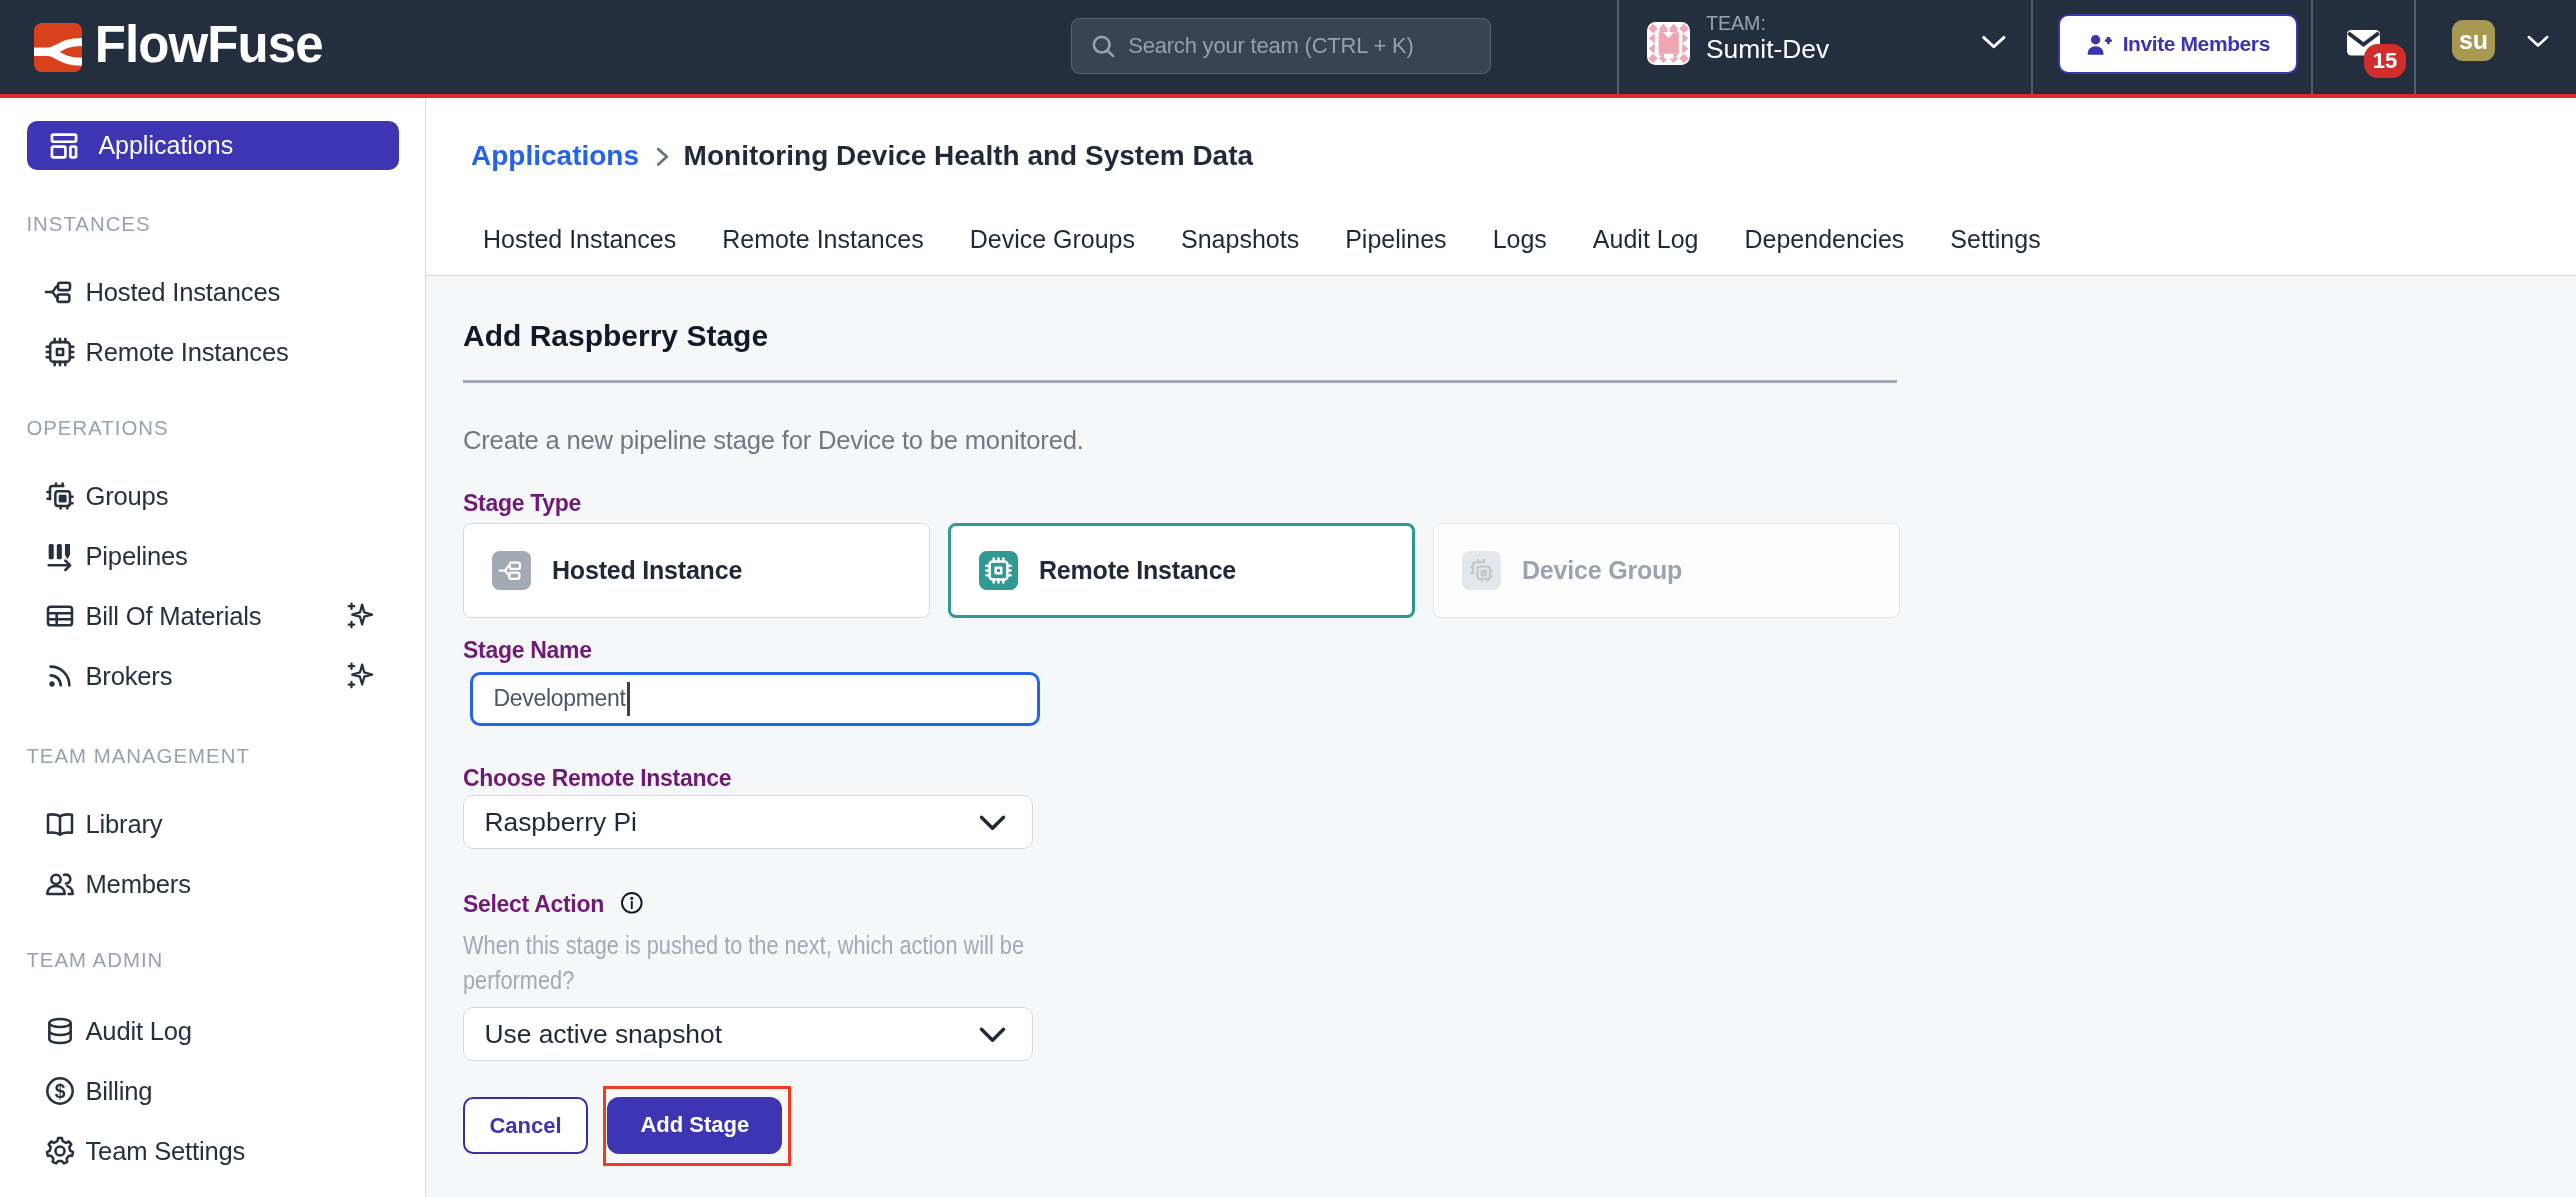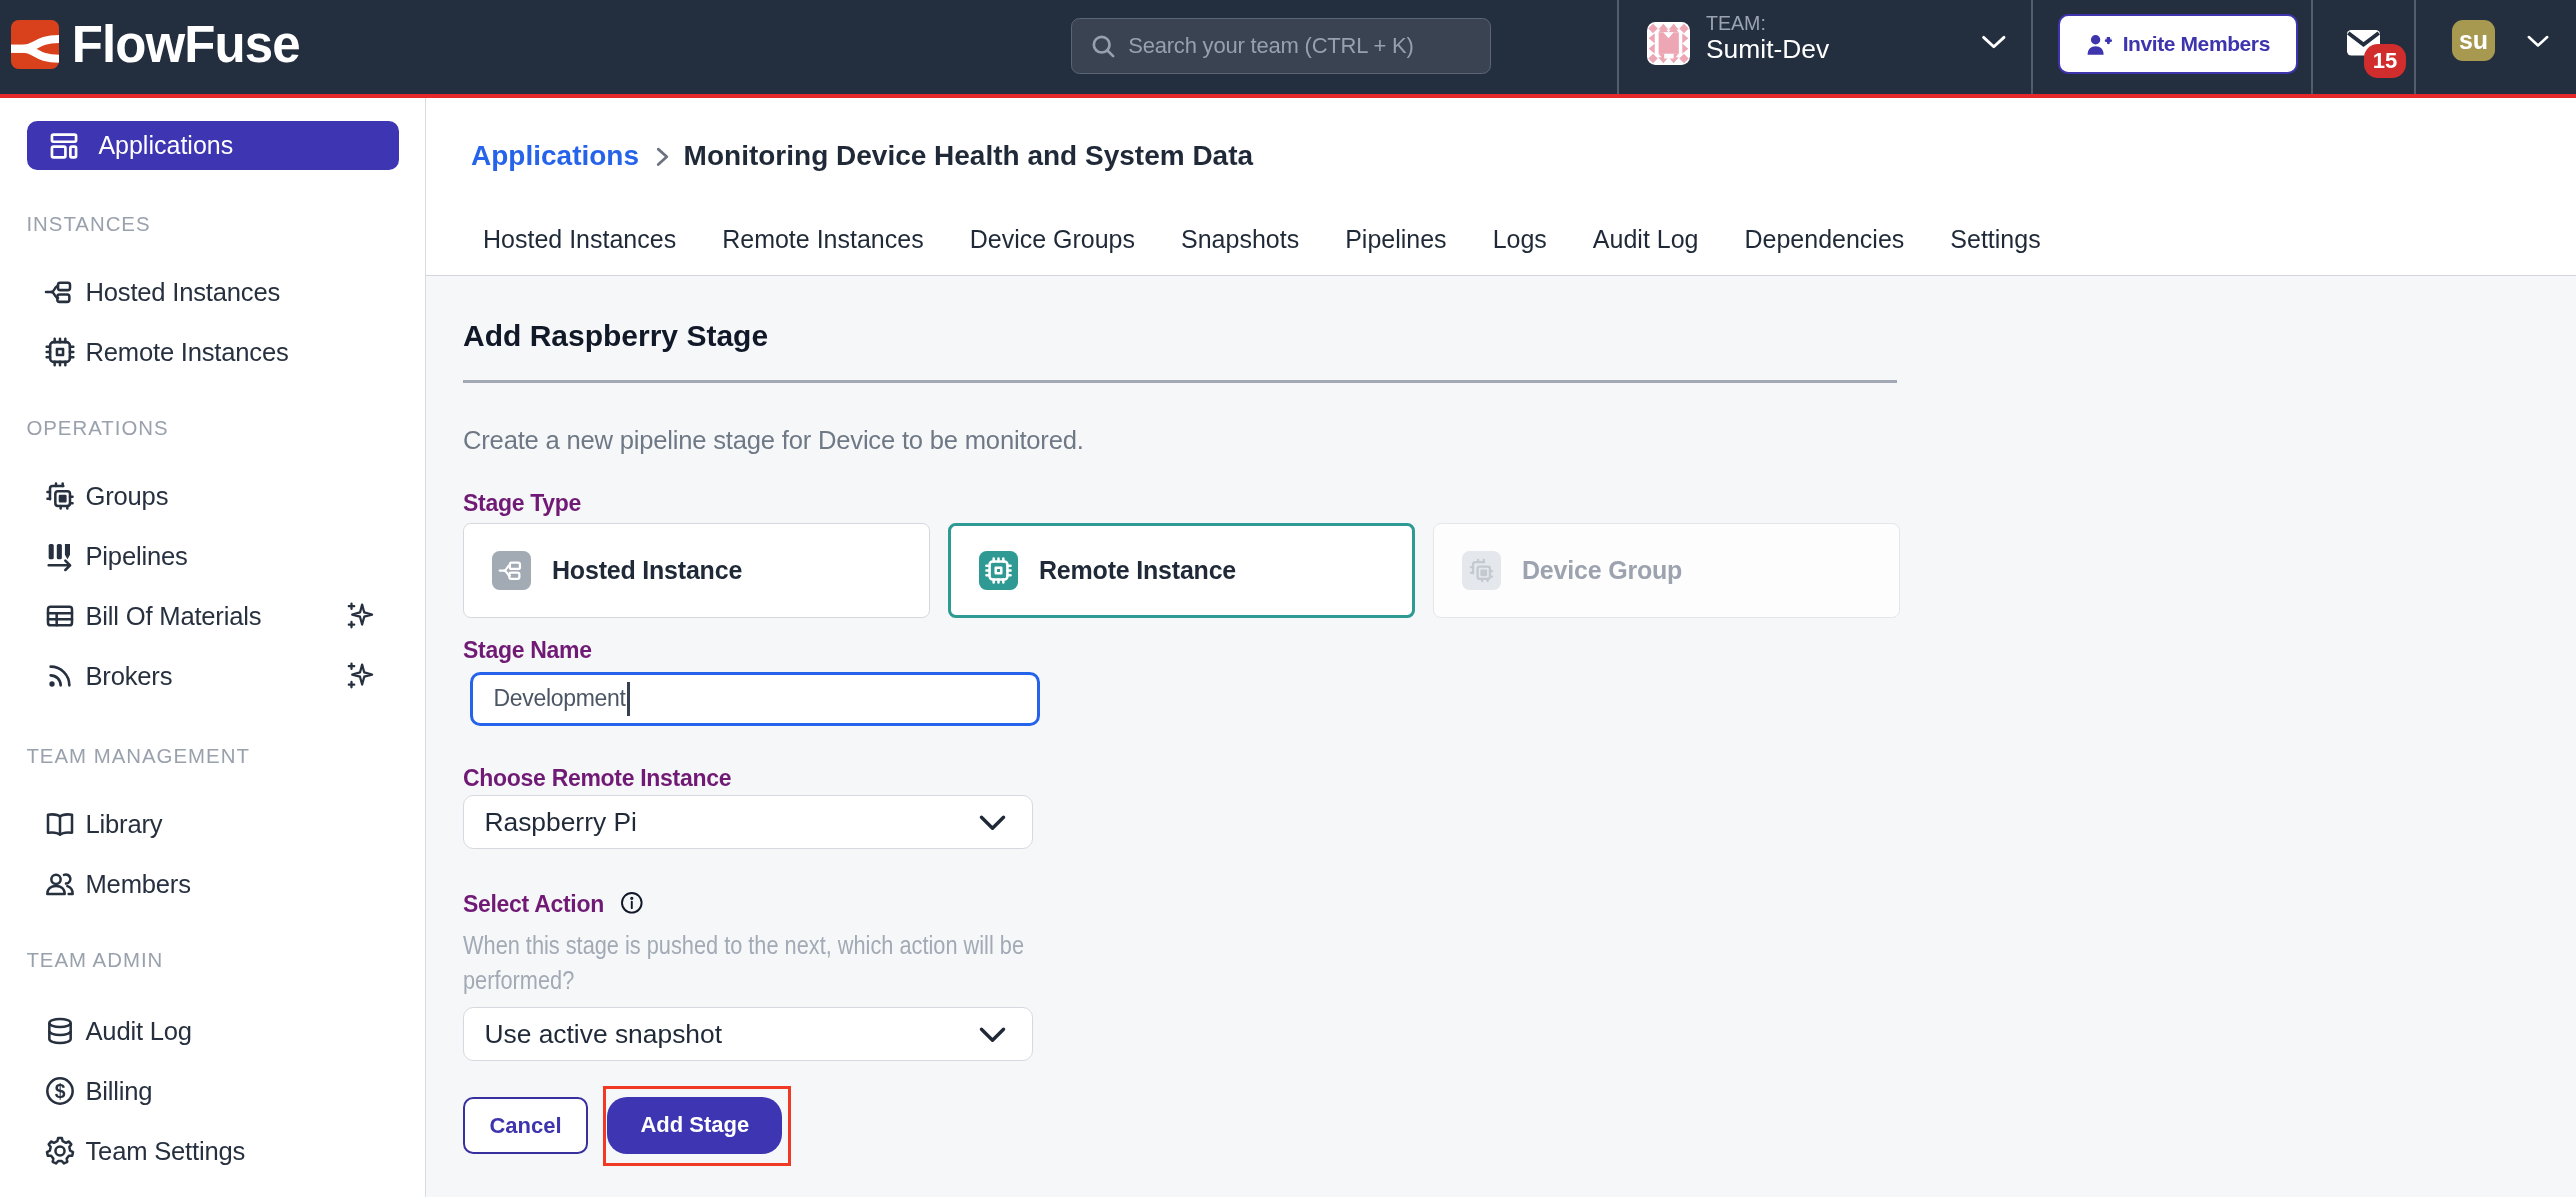--- a/index.html
+++ b/index.html
@@ -1,20 +1,20 @@
 <!DOCTYPE html>
 <html style="font-size:13.6px"><head>
 <meta charset="utf-8">
 <style>
 * { margin:0; padding:0; box-sizing:border-box; }
 html,body { width:2576px; height:1198px; overflow:hidden; font-family:"Liberation Sans", sans-serif; background:#fff; }
 
 .navbar { height:94px; background:#232e3f; display:flex; align-items:center; position:relative; }
 .redline { height:4.3px; background:#e7282a; }
-.logo { display:flex; margin-left:11px; }
+.logo { display:flex; align-items:center; margin-left:34px; }
 .logomark { width:48px; height:49px; border-radius:7.7px; background:#d9411d; position:relative; overflow:hidden; }
 .logotext { color:#fff; font-size:51px; font-weight:bold; margin-left:12.8px; letter-spacing:-0.9px; margin-top:-5.1px; }
 .search { position:absolute; left:1071px; top:18px; width:420px; height:56px; background:#3a4352; border:1.7px solid #5c6574; border-radius:8.5px; display:flex; align-items:center; }
 .search .ph { color:#97a0ae; font-size:22px; margin-left:10.2px; letter-spacing:-0.2px; }
 .navdiv { position:absolute; top:0; width:1.7px; height:94px; background:#545d6c; }
 .teamicon { position:absolute; left:1647px; top:22px; width:43px; height:43px; border-radius:8.5px; overflow:hidden; }
 .teamlabel { position:absolute; left:1706px; top:12px; color:#9aa3b1; font-size:19.6px; }
 .teamname { position:absolute; left:1706px; top:34px; color:#fff; font-size:26.4px; }
 .chev { stroke:#fff; stroke-width:3.4; fill:none; stroke-linecap:round; stroke-linejoin:round; }
 .invitebtn { position:absolute; left:2058px; top:13.6px; width:240px; height:60px; background:#fff; border:2.6px solid #3d34ae; border-radius:10.2px; display:flex; align-items:center; justify-content:center; }
@@ -53,21 +53,21 @@
 .card.dis { border:1.7px solid #e3e6ea; background:#fdfdfe; }
 .card.dis .clabel { color:#9ca3af; }
 .input { margin-top:7.7px; width:570px; height:54px; background:#fff; border:3.4px solid #2563eb; border-radius:10.2px; display:flex; align-items:center; font-size:23px; color:#4b5563; padding-left:20.4px; letter-spacing:-0.3px;margin-left:7px; }
 .caret { display:inline-block; width:2.6px; height:34px; background:#374151; margin-left:1.7px; }
 .select { margin-top:4.3px; width:570px; height:54px; background:#fff; border:1.7px solid #d5d9df; border-radius:10.2px; display:flex; align-items:center; font-size:26.4px; color:#1f2937; padding-left:20.4px; position:relative; }
 .select svg { position:absolute; right:24px; top:17px; }
 .helper { margin-top:9.4px; color:#a2aab5; font-size:25px; line-height:35px; width:652px; transform:scaleX(0.87); transform-origin:left top; }
 .btnrow { margin-top:25px; display:flex;gap:12px; }
 .cancel { margin-top:11px; width:125px; height:57px; background:#fff; border:2.6px solid #38309f; border-radius:10.2px; color:#3d34ae; font-size:22px; font-weight:bold; display:flex; align-items:center; justify-content:center; }
 .redbox { margin-left:3.4px; border:3.4px solid #f13a23; padding:7.7px 6px 9.4px 0.9px; }
-.addstage { width:175px; height:57px; background:#3e35b2; border-radius:20px; color:#fff; font-size:22px; font-weight:bold; display:flex; align-items:center; justify-content:center; }
+.addstage { width:175px; height:57px; background:#3e35b2; border-radius:12px; color:#fff; font-size:22px; font-weight:bold; display:flex; align-items:center; justify-content:center; }
 .infoi { display:inline-flex; vertical-align:-3.4px; margin-left:15.3px; }
 </style>
 </head>
 <body>
 <div class="navbar">
   <div class="logo">
     <div class="logomark">
       <svg width="48" height="49" viewBox="0 0 56 58">
         <path d="M-2,34 H13 C30,34 28,22.5 58,22.5" stroke="#fff" stroke-width="9.5" fill="none"></path>
         <path d="M-2,34 H13 C30,34 28,46 58,46" stroke="#fff" stroke-width="9.5" fill="none"></path>

